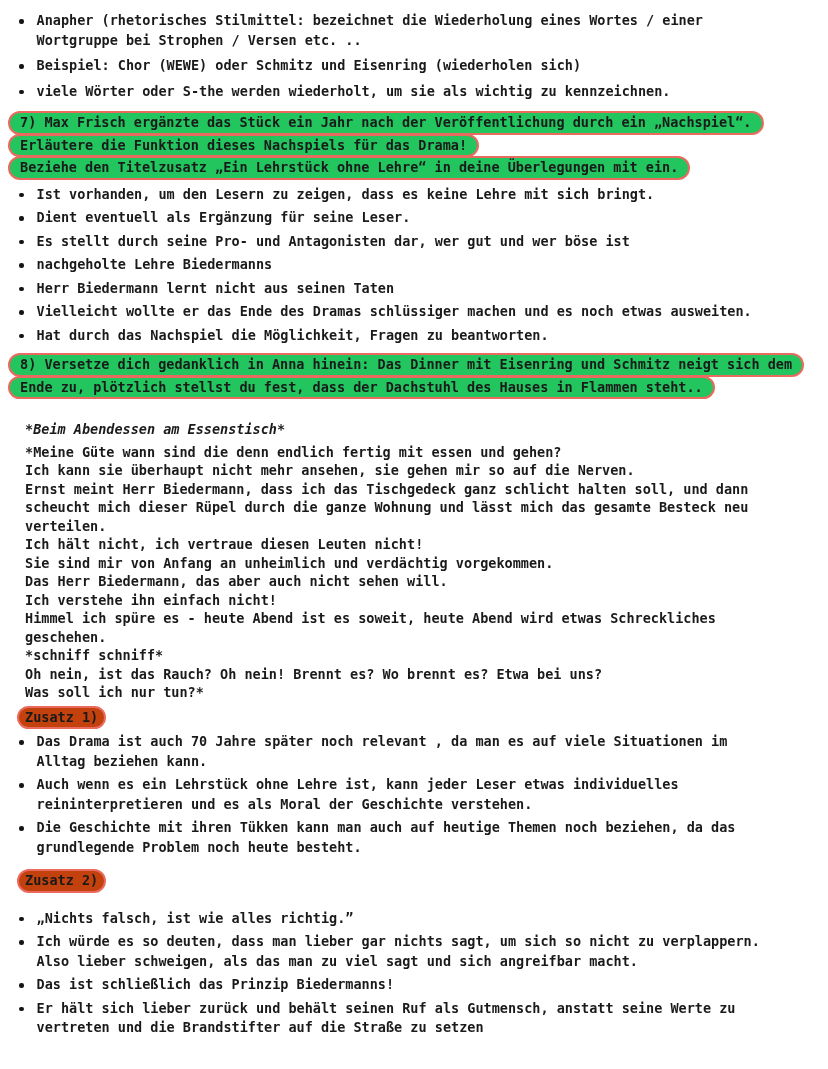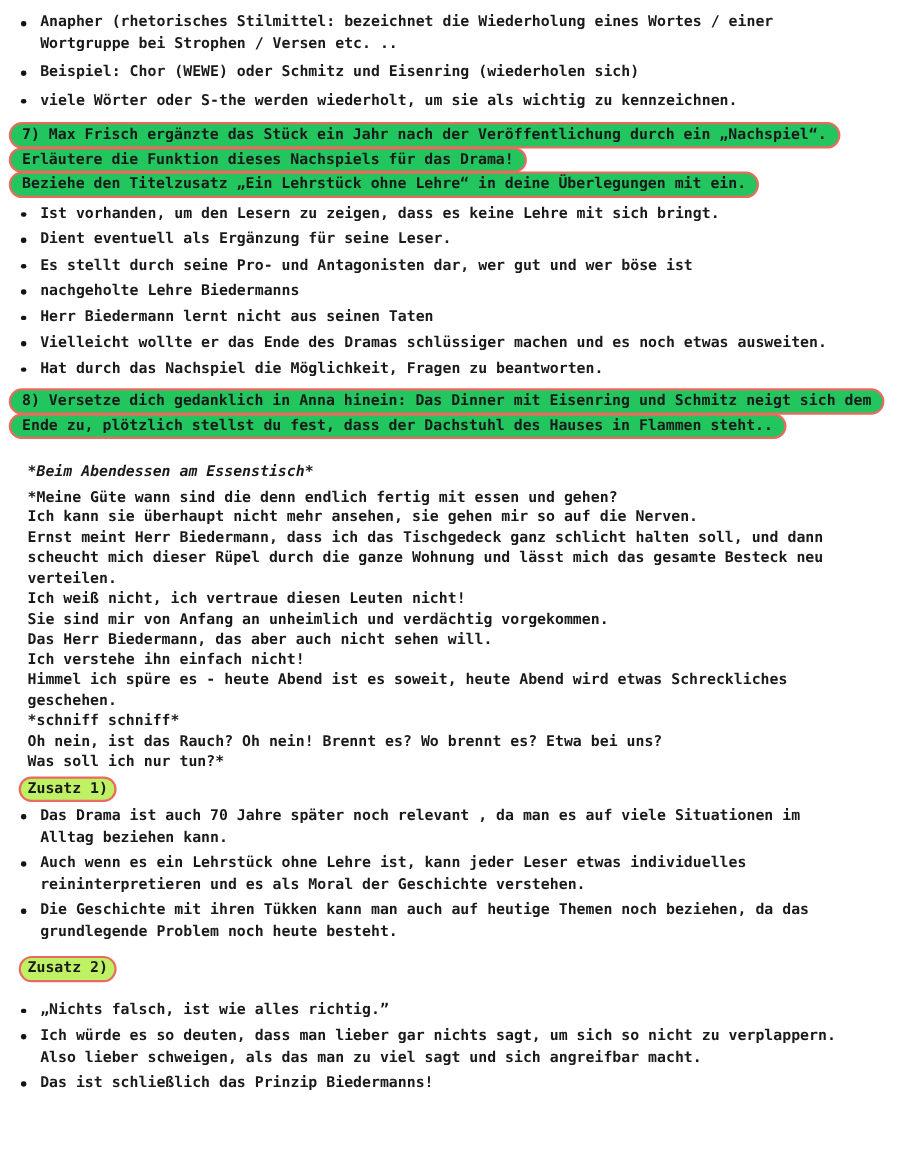--- a/index.html
+++ b/index.html
@@ -41,21 +41,21 @@
     padding: 0 10px;
     line-height: 19.5px;
     margin-bottom: -1px;
     white-space: pre;
   }
 
   
   .solo { margin-left: 17px; }
   .solo .pill {
     display: table;
-    background: #bef264;
+    background: #c2410c;
     border: 2px solid #ea6a5f;
     border-radius: 12px;
     padding: 0 6px;
     line-height: 19.5px;
     white-space: pre;
   }
 
   
   .paragraph { margin-left: 25px; line-height: 18.5px; }
   .paragraph .line:first-child { margin-bottom: 4px; font-style: italic; }
@@ -148,21 +148,21 @@
       <div class="pill line">8) Versetze dich gedanklich in Anna hinein: Das Dinner mit Eisenring und Schmitz neigt sich dem</div>
       <div class="pill line">Ende zu, plötzlich stellst du fest, dass der Dachstuhl des Hauses in Flammen steht..</div>
     </div>
     <div class="paragraph sec-4">
       <div class="line">*Beim Abendessen am Essenstisch*</div>
       <div class="line">*Meine Güte wann sind die denn endlich fertig mit essen und gehen?</div>
       <div class="line">Ich kann sie überhaupt nicht mehr ansehen, sie gehen mir so auf die Nerven.</div>
       <div class="line">Ernst meint Herr Biedermann, dass ich das Tischgedeck ganz schlicht halten soll, und dann</div>
       <div class="line">scheucht mich dieser Rüpel durch die ganze Wohnung und lässt mich das gesamte Besteck neu</div>
       <div class="line">verteilen.</div>
-      <div class="line">Ich weiß nicht, ich vertraue diesen Leuten nicht!</div>
+      <div class="line">Ich hält nicht, ich vertraue diesen Leuten nicht!</div>
       <div class="line">Sie sind mir von Anfang an unheimlich und verdächtig vorgekommen.</div>
       <div class="line">Das Herr Biedermann, das aber auch nicht sehen will.</div>
       <div class="line">Ich verstehe ihn einfach nicht!</div>
       <div class="line">Himmel ich spüre es - heute Abend ist es soweit, heute Abend wird etwas Schreckliches</div>
       <div class="line">geschehen.</div>
       <div class="line">*schniff schniff*</div>
       <div class="line">Oh nein, ist das Rauch? Oh nein! Brennt es? Wo brennt es? Etwa bei uns?</div>
       <div class="line">Was soll ich nur tun?*</div>
     </div>
     <div class="solo sec-5">
@@ -207,14 +207,21 @@
           <div class="line">Ich würde es so deuten, dass man lieber gar nichts sagt, um sich so nicht zu verplappern.</div>
           <div class="line">Also lieber schweigen, als das man zu viel sagt und sich angreifbar macht.</div>
         </div>
       </div>
       <div class="item">
         <span class="dot"></span>
         <div class="btxt">
           <div class="line">Das ist schließlich das Prinzip Biedermanns!</div>
         </div>
       </div>
+      <div class="item">
+        <span class="dot"></span>
+        <div class="btxt">
+          <div class="line">Er hält sich lieber zurück und behält seinen Ruf als Gutmensch, anstatt seine Werte zu</div>
+          <div class="line">vertreten und die Brandstifter auf die Straße zu setzen</div>
+        </div>
+      </div>
     </div>
   </div>
 
 </body></html>

